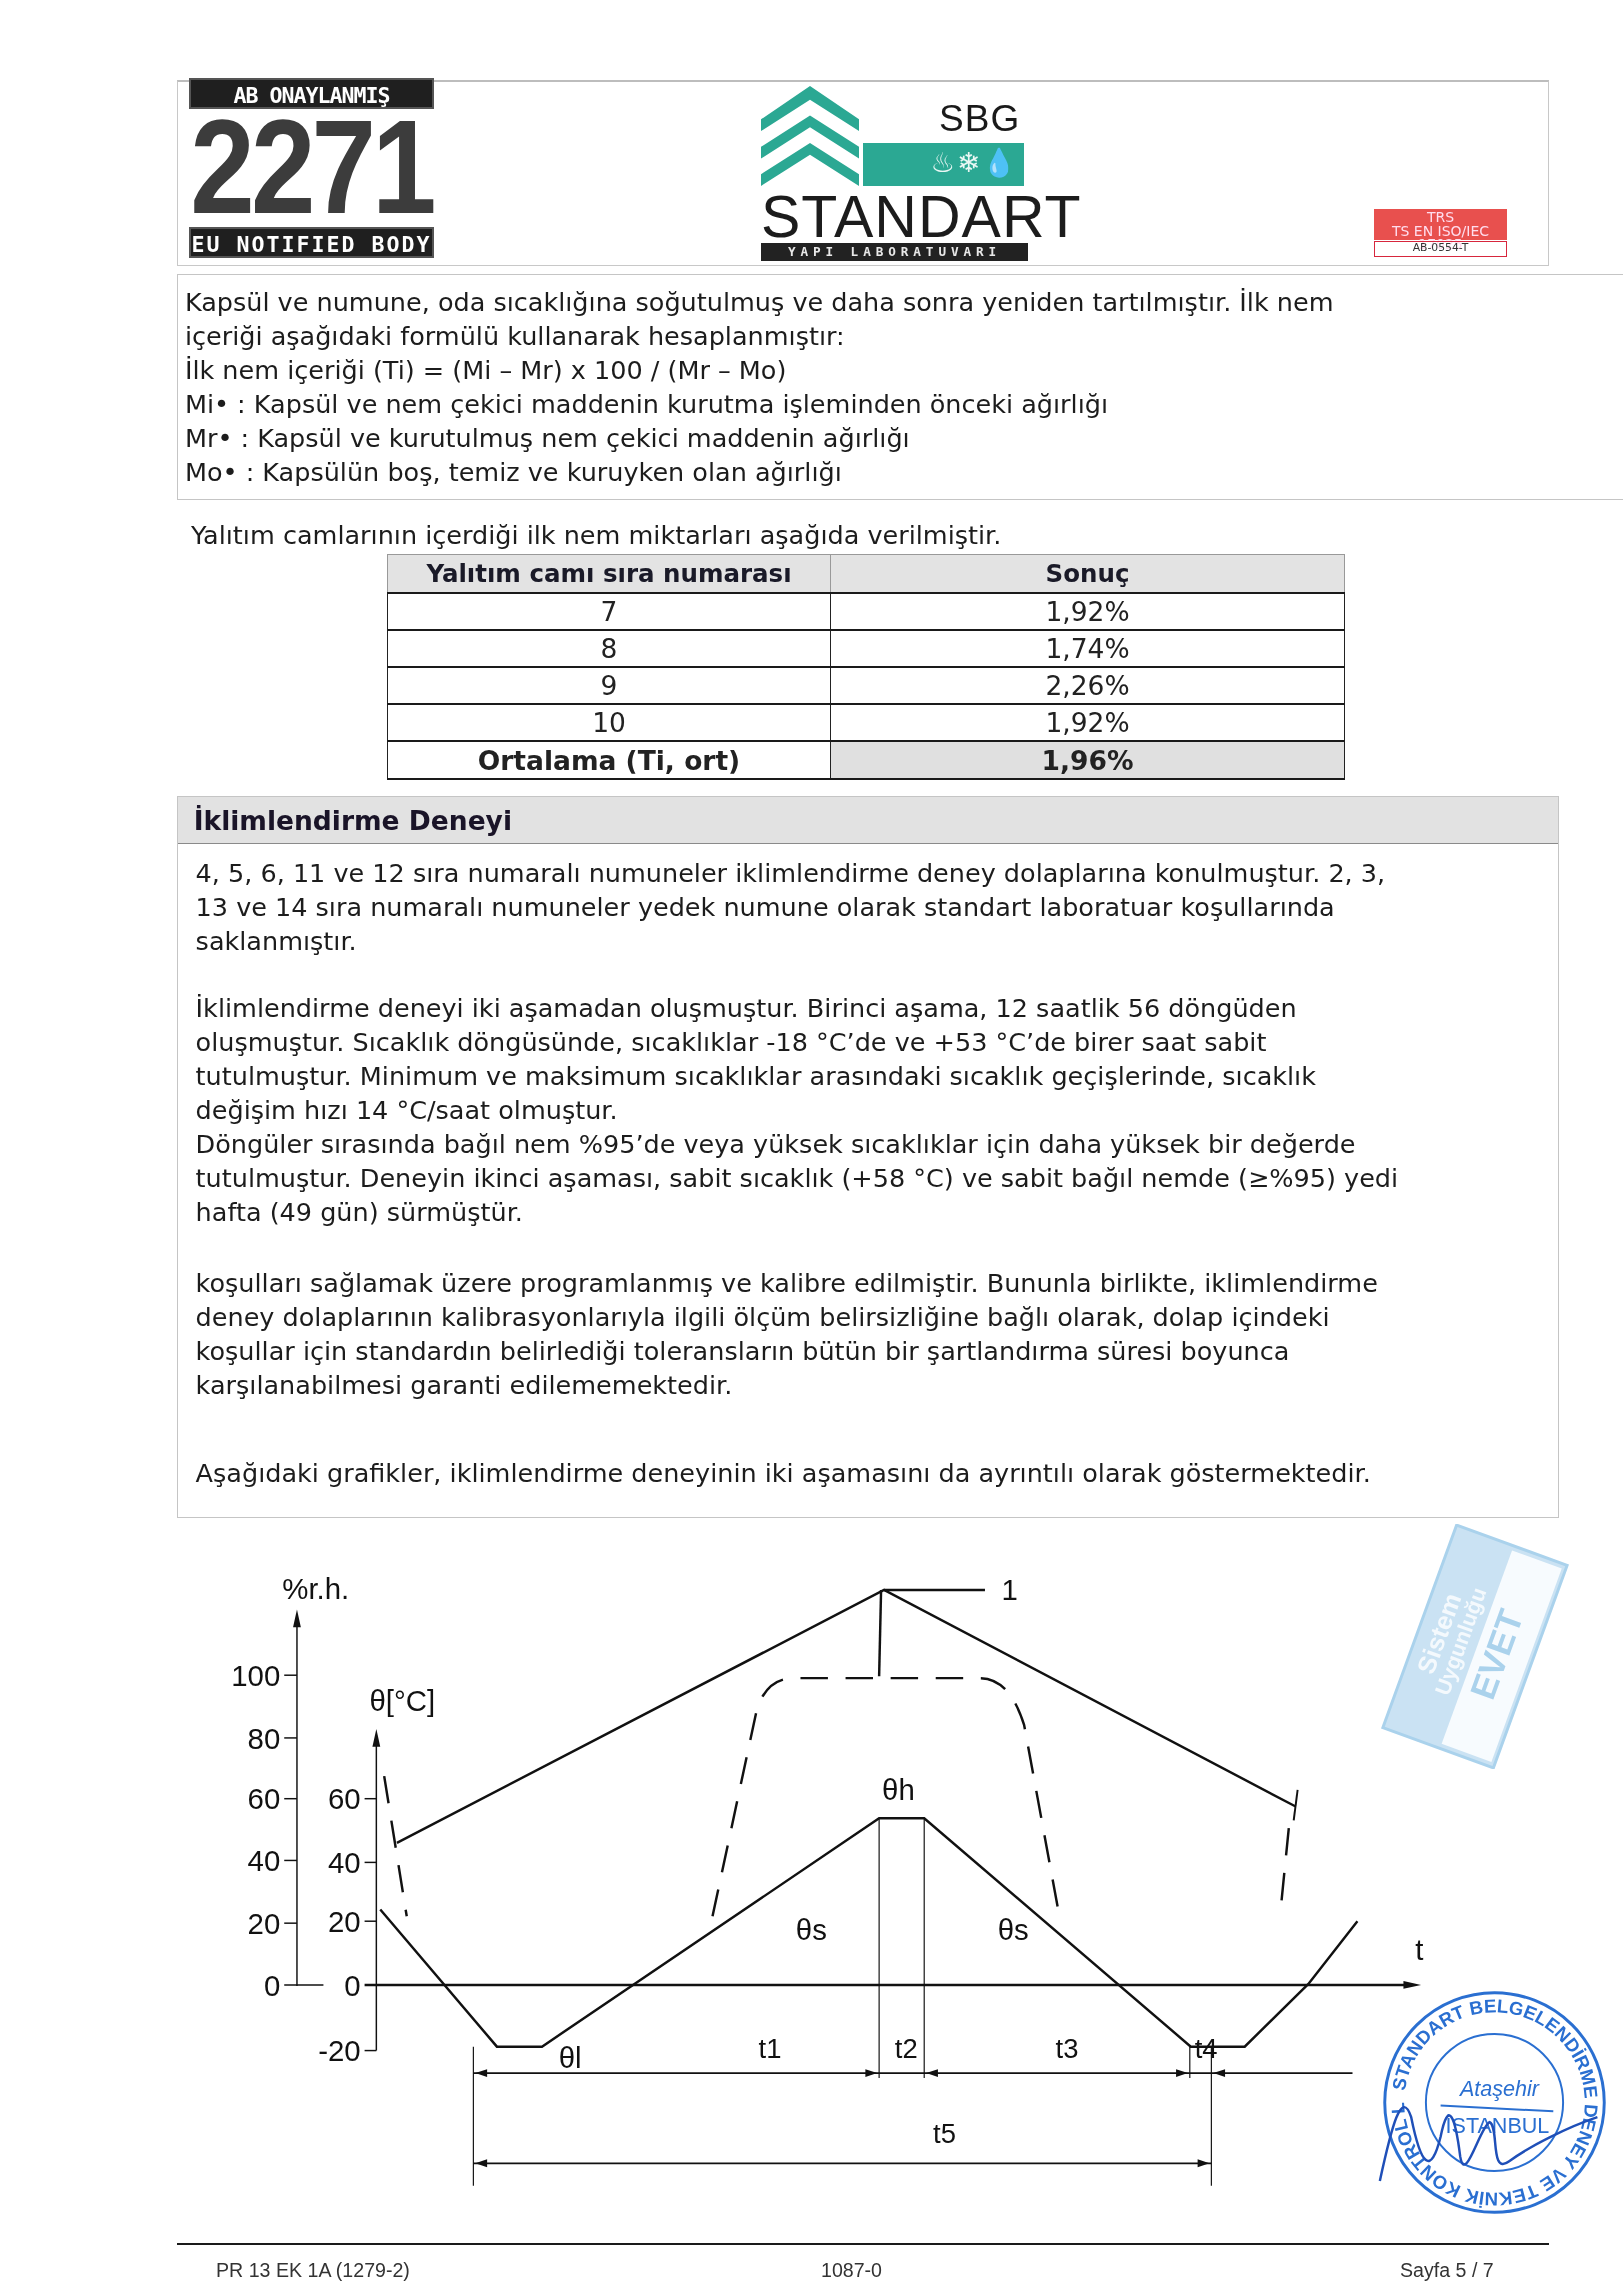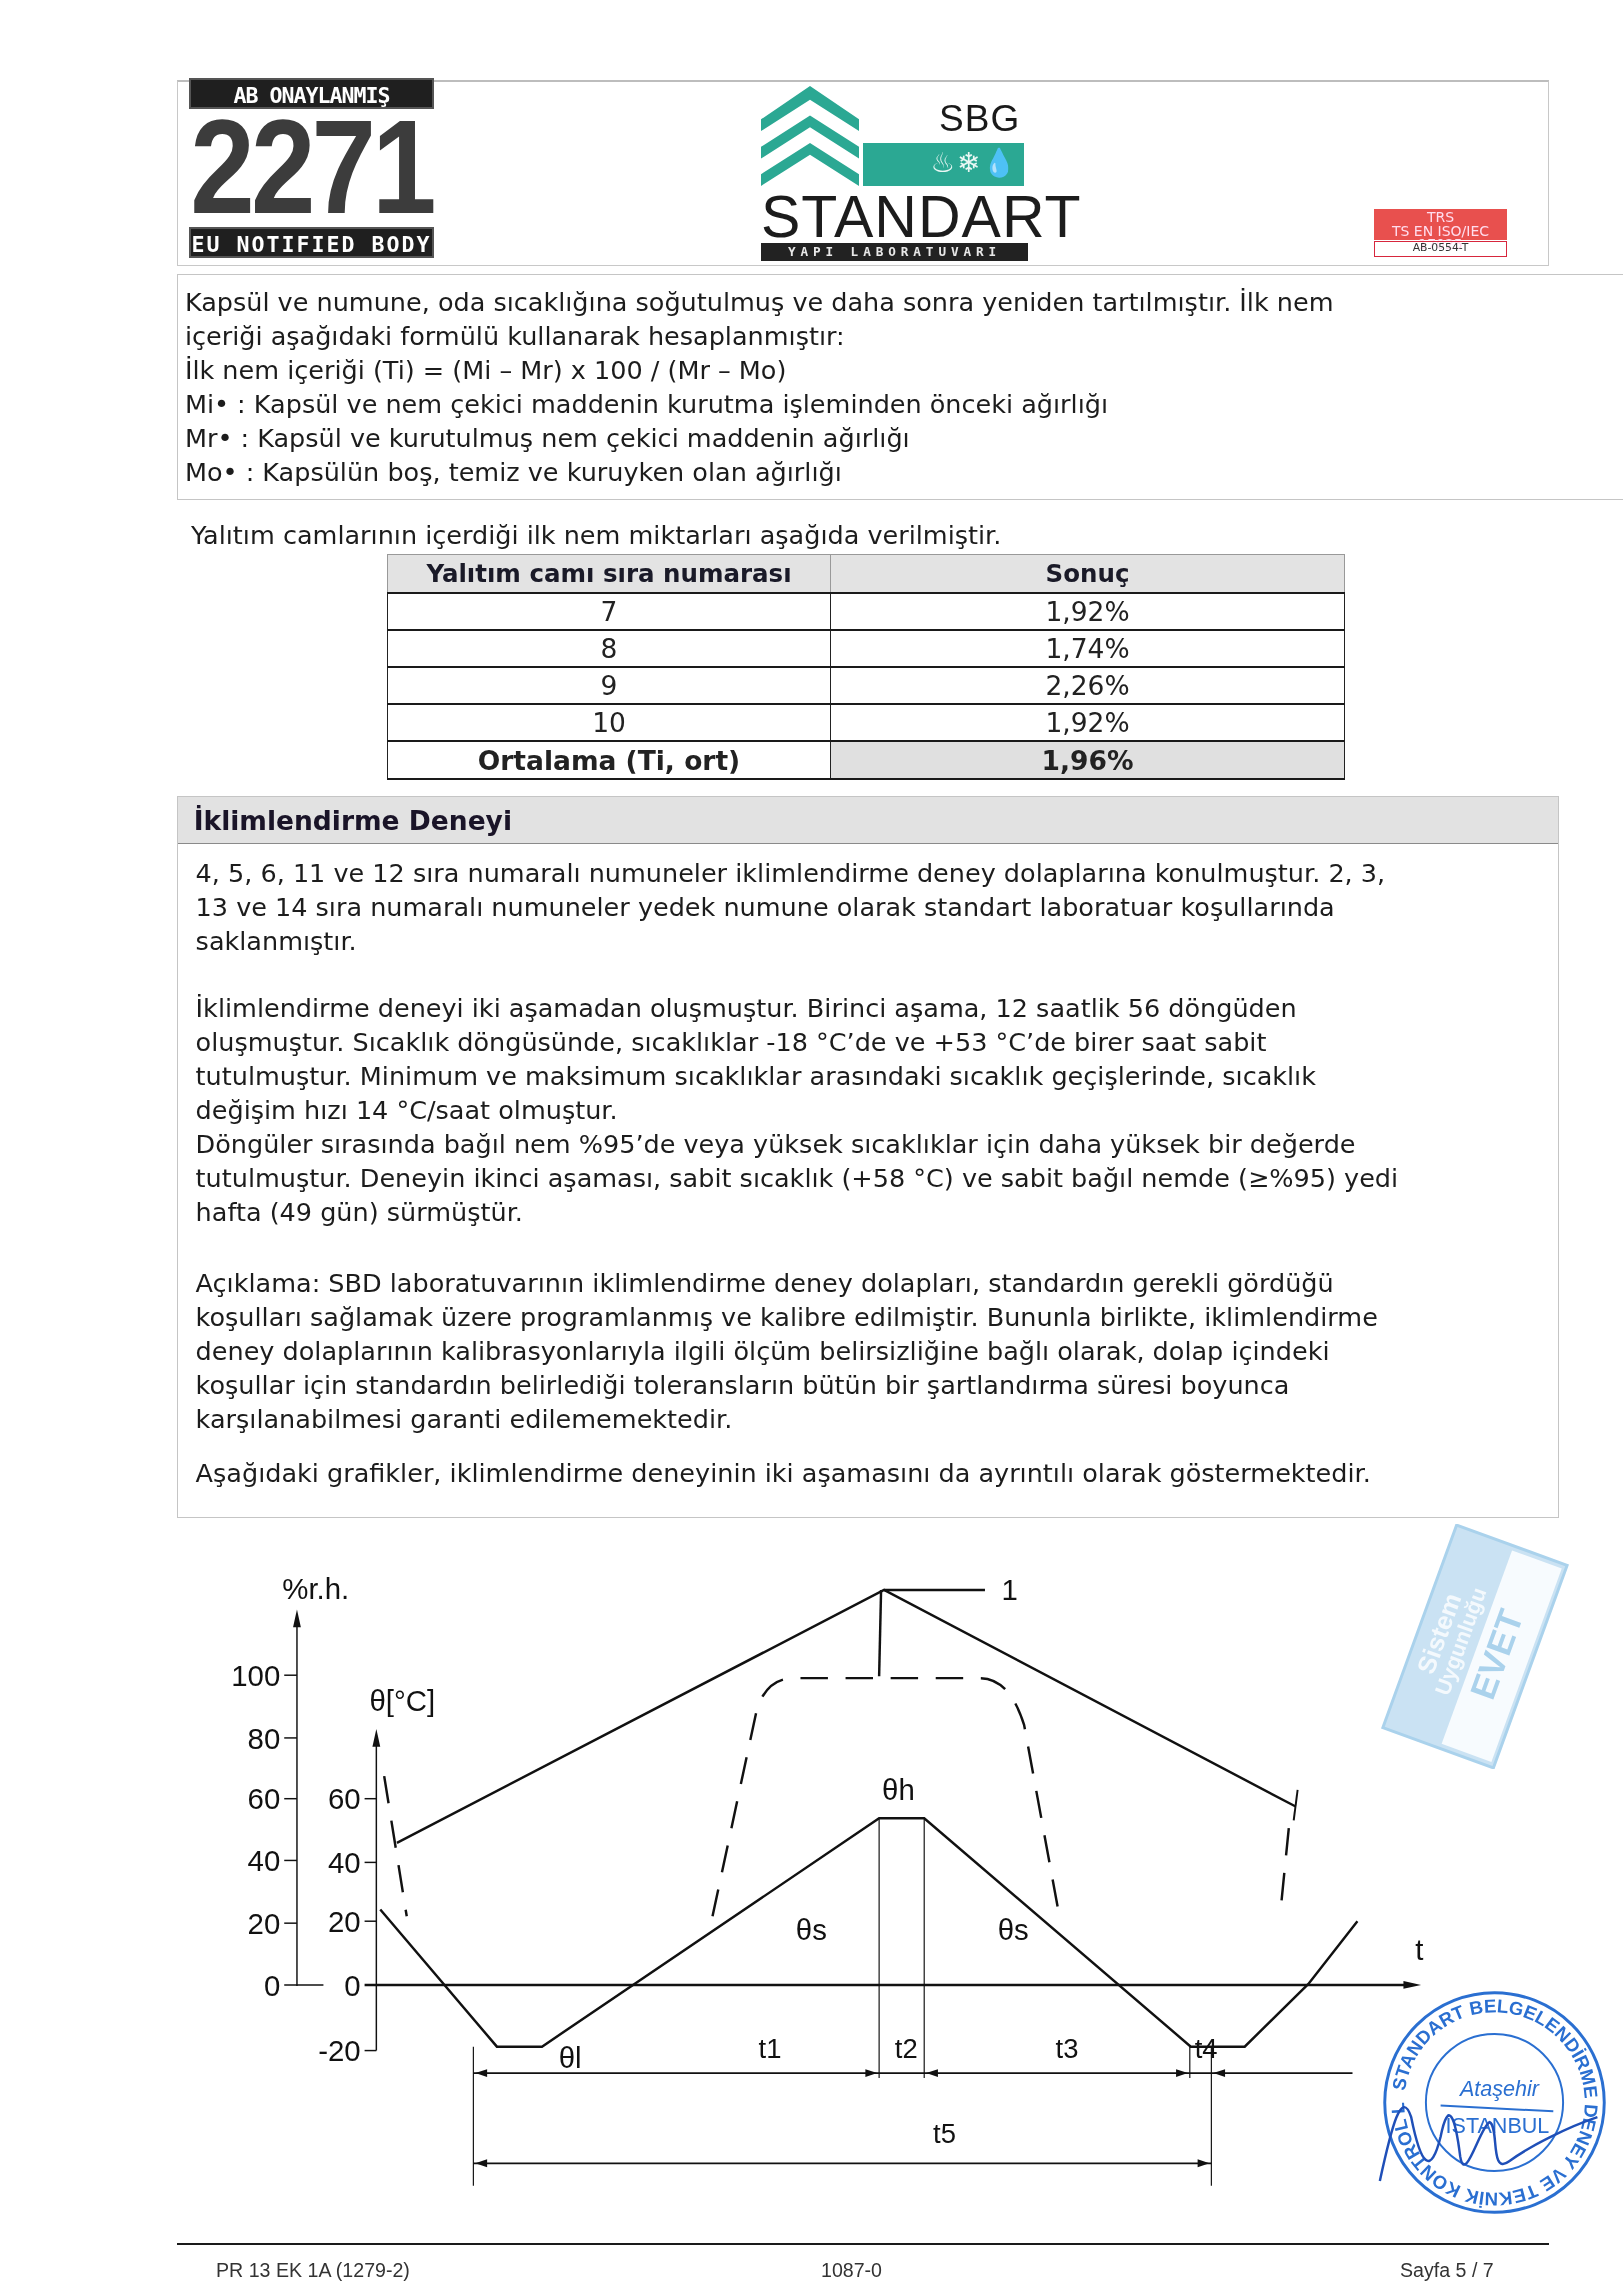--- a/index.html
+++ b/index.html
@@ -152,21 +152,20 @@
   <div class="para body-text" style="top:194px;">
     <div>İklimlendirme deneyi iki aşamadan oluşmuştur. Birinci aşama, 12 saatlik 56 döngüden</div>
     <div>oluşmuştur. Sıcaklık döngüsünde, sıcaklıklar -18 °C’de ve +53 °C’de birer saat sabit</div>
     <div>tutulmuştur. Minimum ve maksimum sıcaklıklar arasındaki sıcaklık geçişlerinde, sıcaklık</div>
     <div>değişim hızı 14 °C/saat olmuştur.</div>
     <div>Döngüler sırasında bağıl nem %95’de veya yüksek sıcaklıklar için daha yüksek bir değerde</div>
     <div>tutulmuştur. Deneyin ikinci aşaması, sabit sıcaklık (+58 °C) ve sabit bağıl nemde (≥%95) yedi</div>
     <div>hafta (49 gün) sürmüştür.</div>
   </div>
   <div class="para body-text" style="top:469px;">
-    <div>Açıklama: SBD laboratuvarının iklimlendirme deney dolapları, standardın gerekli gördüğü</div>
     <div>koşulları sağlamak üzere programlanmış ve kalibre edilmiştir. Bununla birlikte, iklimlendirme</div>
     <div>deney dolaplarının kalibrasyonlarıyla ilgili ölçüm belirsizliğine bağlı olarak, dolap içindeki</div>
     <div>koşullar için standardın belirlediği toleransların bütün bir şartlandırma süresi boyunca</div>
     <div>karşılanabilmesi garanti edilememektedir.</div>
   </div>
   <div class="para body-text" style="top:659px;">Aşağıdaki grafikler, iklimlendirme deneyinin iki aşamasını da ayrıntılı olarak göstermektedir.</div>
 </div>
 
 <div class="abs diagram">
   <svg width="1623" height="706" viewBox="0 1560 1656 720">

